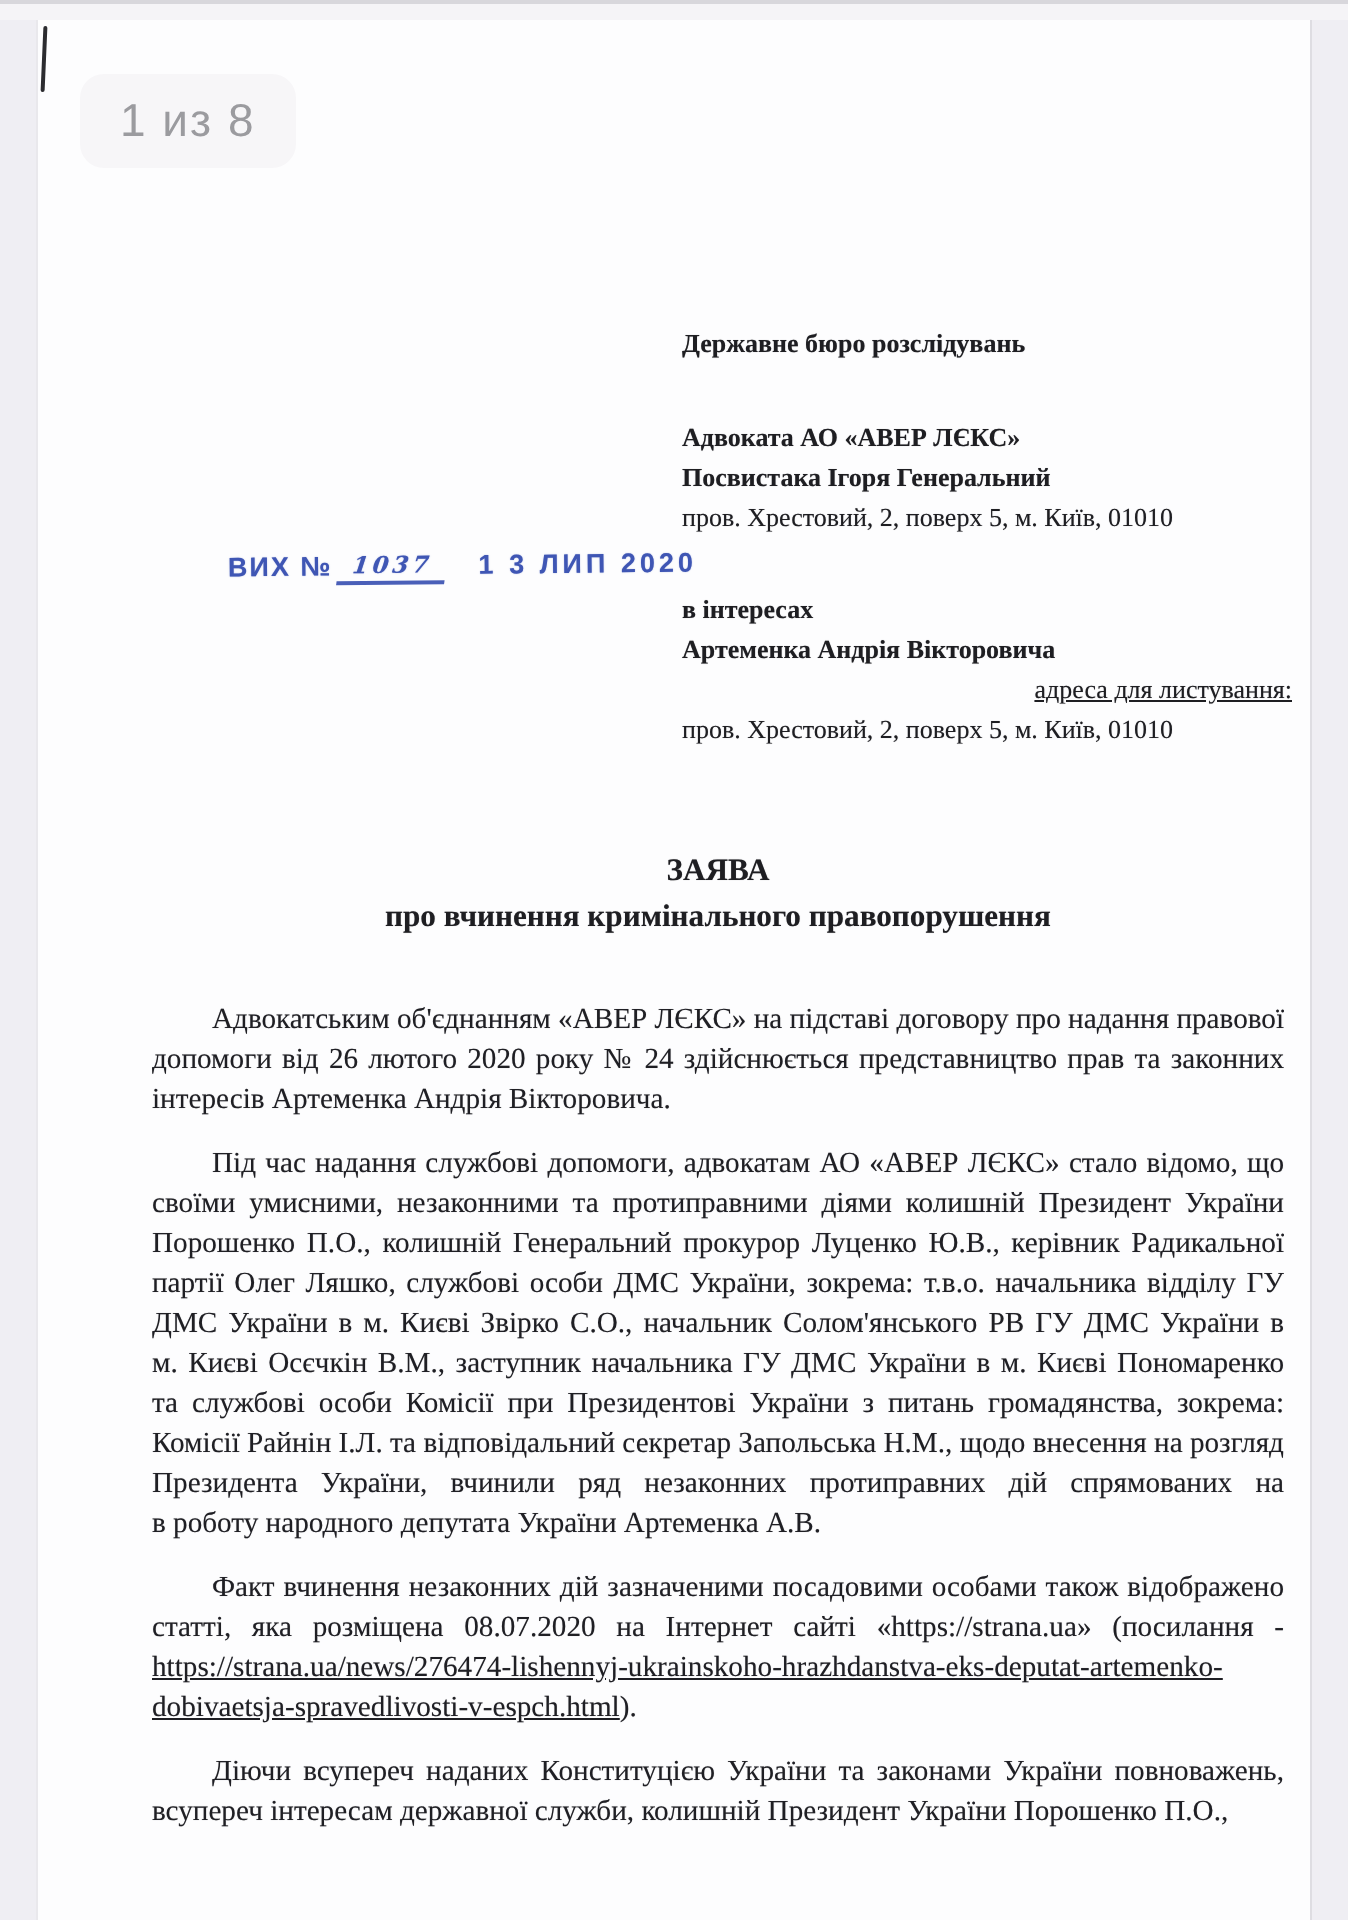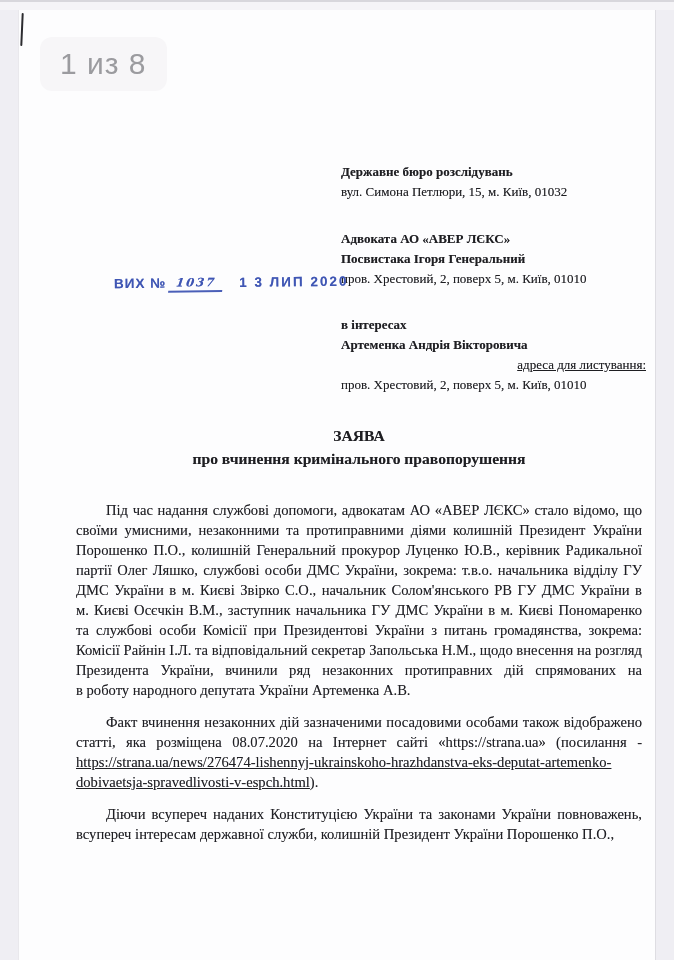--- a/index.html
+++ b/index.html
@@ -26,21 +26,21 @@
   }
   .pen-mark{
     position:absolute; left:2px; top:3px; width:2px; height:33px;
     background:#2c2c30; border-radius:2px;
     transform:rotate(2.5deg);
   }
   .page-indicator{
     position:absolute; left:40px; top:35px; z-index:5;
     background:#f7f6f8; color:#9b9b9f;
     font-family:"Liberation Sans", sans-serif;
-    font-size:30px; letter-spacing:1px;
+    font-size:23px; letter-spacing:1px;
     padding:10px 20px; border-radius:12px;
   }
   
   .recipient-block{
     position:absolute; left:322px; top:152px; width:305px;
     font-size:13px; line-height:20px; color:#1e1e22;
     text-shadow:0 0 0.4px rgba(30,30,35,.45);
   }
   .recipient-group{ margin-bottom:26px; }
   .recipient-group:first-child{ margin-bottom:27px; }
@@ -93,21 +93,20 @@
 
 <div class="viewport">
   <div class="top-band"></div>
 
   <div class="page">
     <div class="pen-mark"></div>
 
     <div class="recipient-block">
         <div class="recipient-group">
           <div class="r-line b">Державне бюро розслідувань</div>
-          <div class="r-line">вул. Симона Петлюри, 15, м. Київ, 01032</div>
         </div>
         <div class="recipient-group">
           <div class="r-line b">Адвоката АО «АВЕР ЛЄКС»</div>
           <div class="r-line b">Посвистака Ігоря Генеральний</div>
           <div class="r-line">пров. Хрестовий, 2, поверх 5, м. Київ, 01010</div>
         </div>
         <div class="recipient-group">
           <div class="r-line b">в інтересах</div>
           <div class="r-line b">Артеменка Андрія Вікторовича</div>
           <div class="r-line u">адреса для листування:</div>
@@ -118,20 +117,25 @@
     <div class="stamp">
       <span>ВИХ №</span><span class="stamp-number">1037</span><span class="stamp-date">1 3 ЛИП 2020</span>
     </div>
 
     <div class="doc-title">
       <div>ЗАЯВА</div>
       <div>про вчинення кримінального правопорушення</div>
     </div>
 
     <div class="doc-body">
+        <div class="para">
+          <div class="line first">Адвокатським об'єднанням «АВЕР ЛЄКС» на підставі договору про надання правової</div>
+          <div class="line">допомоги від 26 лютого 2020 року № 24 здійснюється представництво прав та законних</div>
+          <div class="line last">інтересів Артеменка Андрія Вікторовича.</div>
+        </div>
         <div class="para">
           <div class="line first">Під час надання службові допомоги, адвокатам АО «АВЕР ЛЄКС» стало відомо, що</div>
           <div class="line">своїми умисними, незаконними та протиправними діями колишній Президент України</div>
           <div class="line">Порошенко П.О., колишній Генеральний прокурор Луценко Ю.В., керівник Радикальної</div>
           <div class="line">партії Олег Ляшко, службові особи ДМС України, зокрема: т.в.о. начальника відділу ГУ</div>
           <div class="line">ДМС України в м. Києві Звірко С.О., начальник Солом'янського РВ ГУ ДМС України в</div>
           <div class="line">м. Києві Осєчкін В.М., заступник начальника ГУ ДМС України в м. Києві Пономаренко В.В.</div>
           <div class="line">та службові особи Комісії при Президентові України з питань громадянства, зокрема: голова</div>
           <div class="line">Комісії Райнін І.Л. та відповідальний секретар Запольська Н.М., щодо внесення на розгляд</div>
           <div class="line">Президента України, вчинили ряд незаконних протиправних дій спрямованих на</div>

